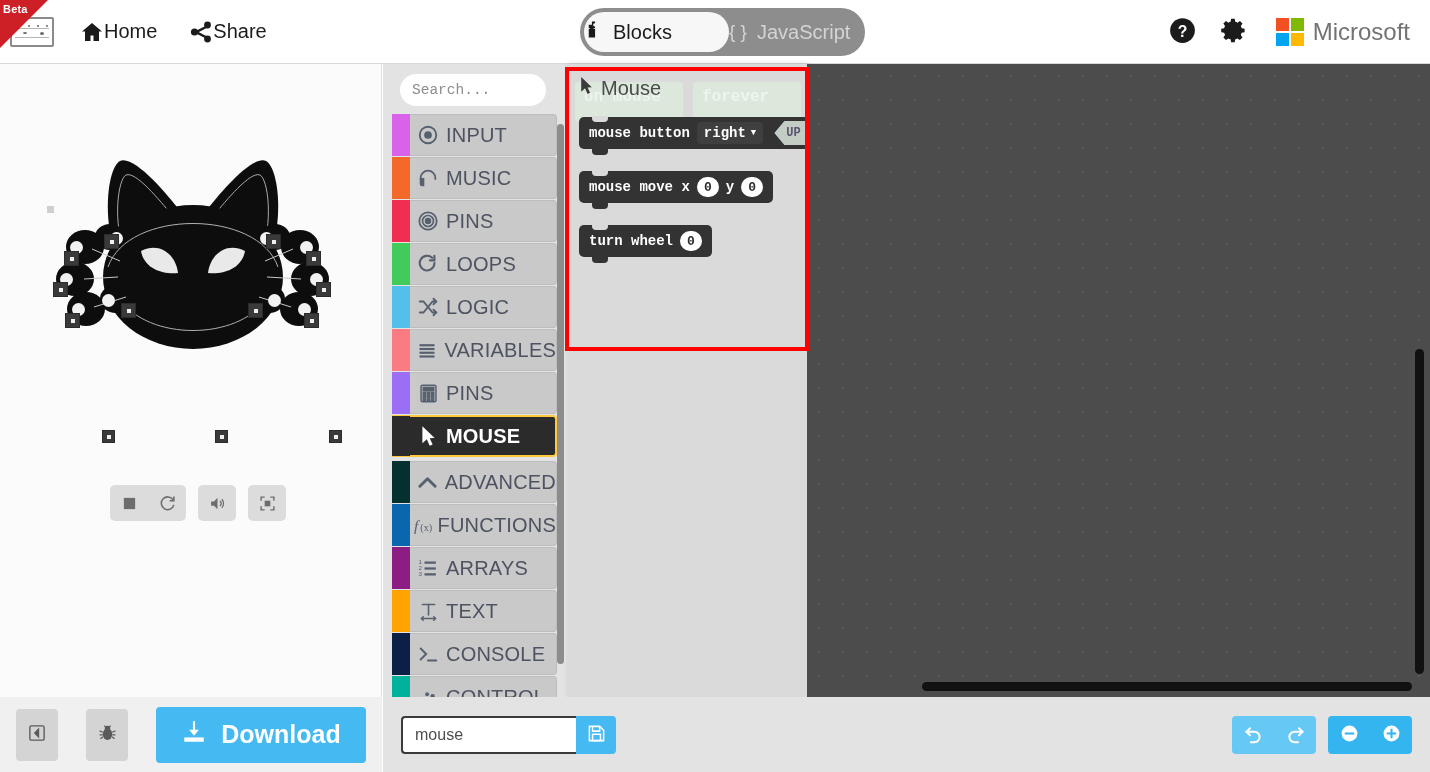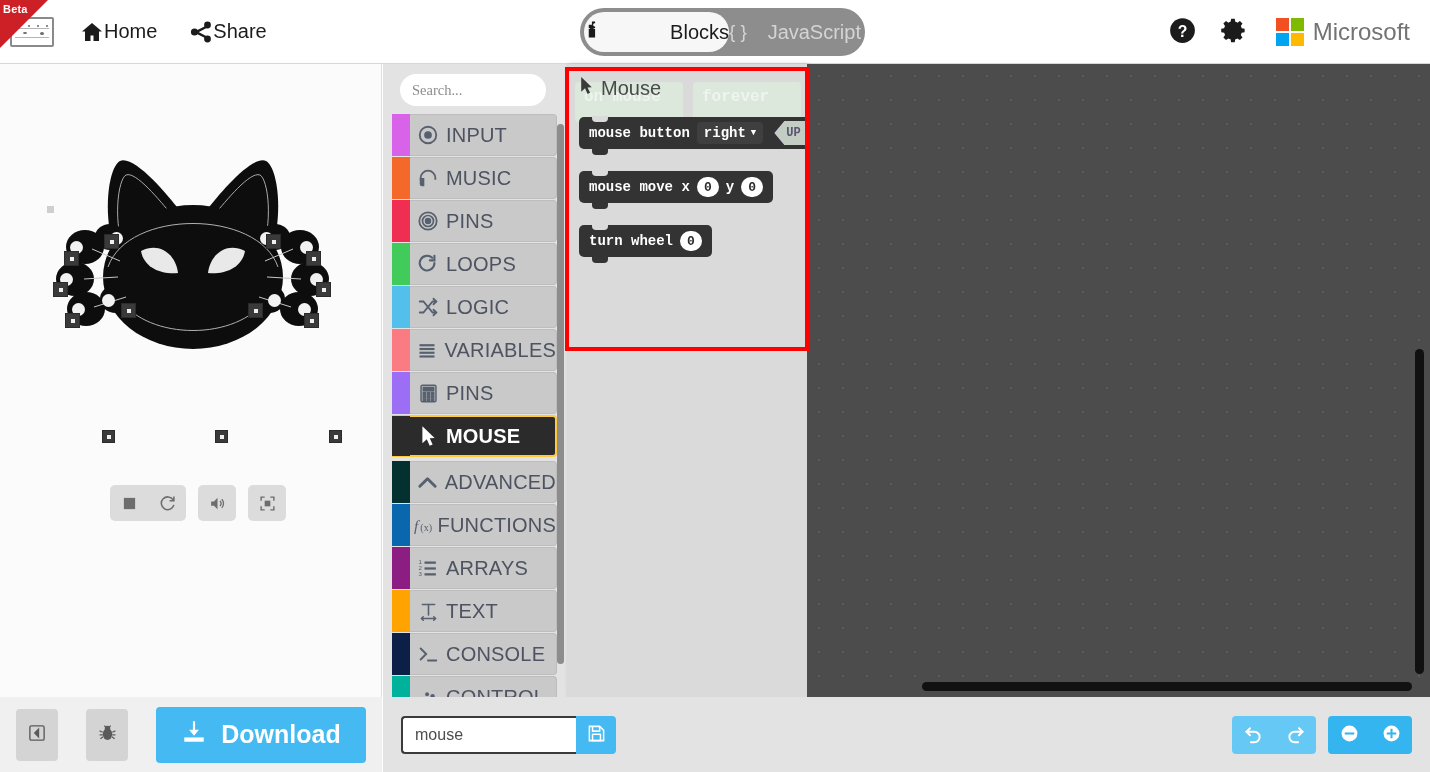--- a/index.html
+++ b/index.html
@@ -49,21 +49,21 @@
   }
   .hdr-icon { display: flex; align-items: center; justify-content: center; }
 
   
   #tab-toggle {
     position: absolute; left: 580px; top: 8px; width: 285px; height: 48px;
     background: #8d8d8d; border-radius: 24px; display: flex; align-items: center;
     padding: 4px; gap: 0;
   }
   .tgl {
-    height: 40px; display: flex; align-items: center; justify-content: space-between;
+    height: 40px; display: flex; align-items: center; justify-content: flex-start;
     gap: 10px; border-radius: 20px; cursor: pointer; font-size: 20px;
   }
   .tgl.active { background: #f7f7f7; color: #1b1b1b; width: 145px; }
   .tgl.inactive { color: #d4d4d4; width: 132px; }
 
   #hdr-right {
     position: absolute; right: 0; top: 0; height: 64px;
     display: flex; align-items: center; gap: 6px; padding-right: 14px;
   }
   .icon-btn {
@@ -113,21 +113,21 @@
     position: absolute; left: 383px; top: 64px; width: 184px; height: 633px;
     background: #e3e3e3; overflow: hidden;
   }
   #search-box {
     position: absolute; left: 17px; top: 10px; width: 146px; height: 32px;
     background: #fff; border-radius: 16px; display: flex; align-items: center;
     padding: 0 12px; gap: 6px;
   }
   #search-input {
     flex: 1; border: none; outline: none; font-size: 14.5px; color: #6d28d9;
-    background: transparent; font-family: Liberation Serif, serif;
+    background: transparent; font-family: Liberation Mono, monospace;
   }
   #search-input::placeholder { color: #8d8d8d; }
   #cat-list {
     position: absolute; left: 9px; top: 50px; width: 165px; bottom: 0; overflow: hidden;
   }
   .cat {
     position: relative; height: 42px; margin-bottom: 1px; display: flex; align-items: center;
     background: #c9c9c9; border: 1px solid #bdbdbd; border-left: none; cursor: pointer;
     border-radius: 0 4px 4px 0;
   }

